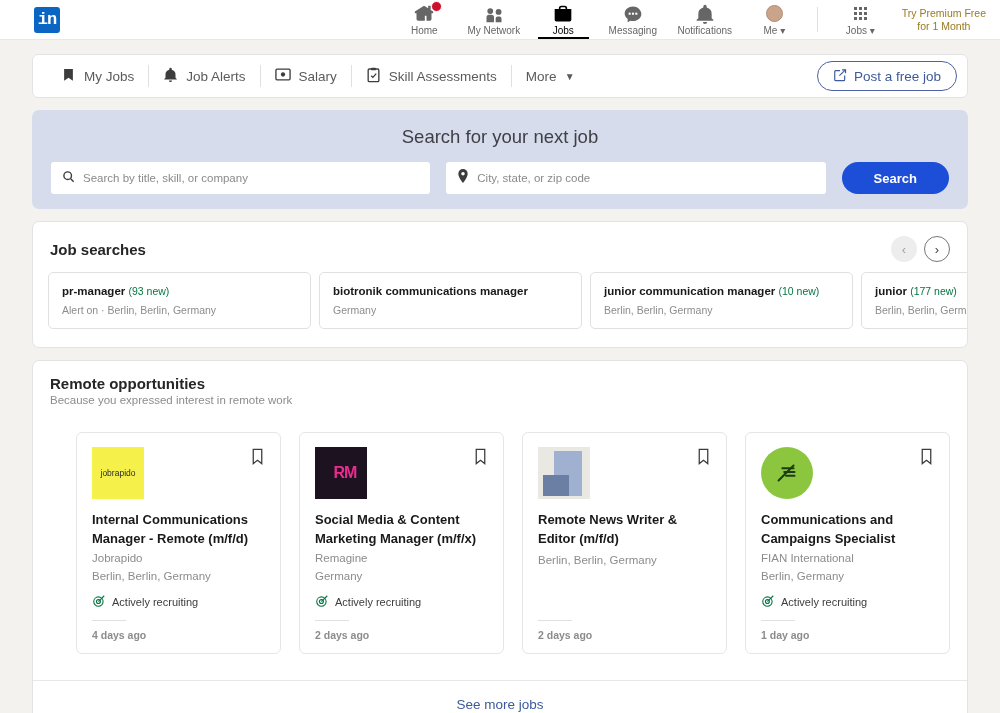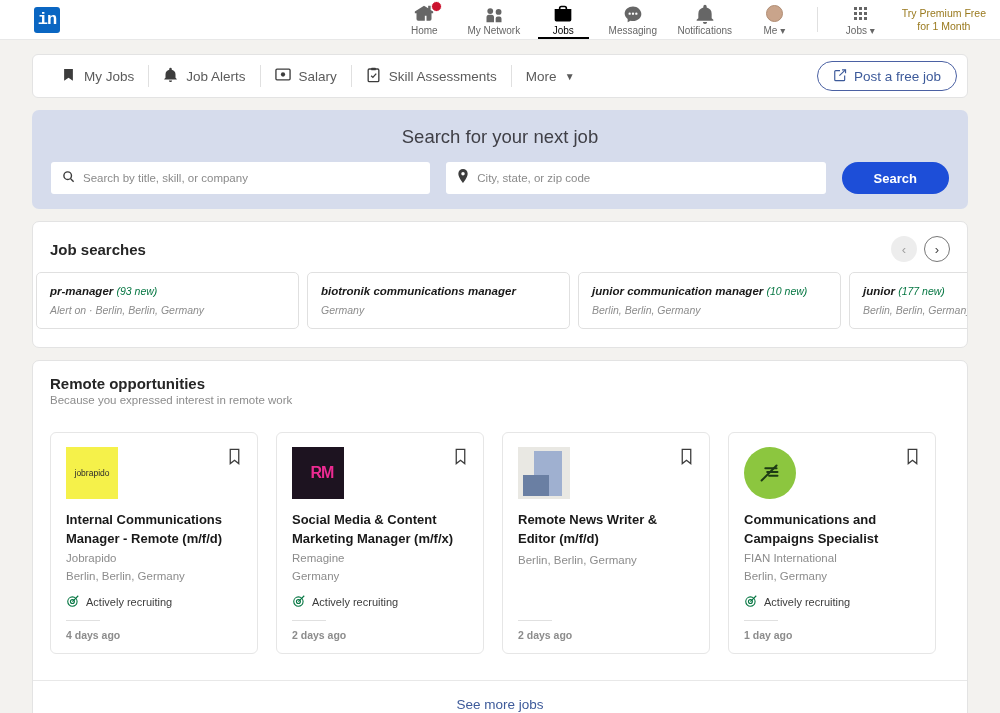--- a/index.html
+++ b/index.html
@@ -125,33 +125,33 @@
   .panel-head .grow { flex: 1; }
   .arrowbtn {
     width: 26px; height: 26px; border-radius: 50%;
     display: flex; align-items: center; justify-content: center;
     font-size: 13px; cursor: pointer; margin-left: 7px;
   }
   .arrowbtn.disabled { background: #ededed; color: #a0a0a0; border: none; }
   .arrowbtn.enabled { border: 1px solid #777; color: #444; background: #fff; }
 
   
-  .searches { display: flex; gap: 8px; padding: 0 0 18px 3px; overflow: hidden; font-style: italic; }
+  .searches { display: flex; gap: 8px; padding: 0 0 18px 15px; overflow: hidden; }
   .schip {
     border: 1px solid #e0e0e0; border-radius: 5px;
     padding: 11px 13px; width: 263px; flex: none; cursor: pointer;
     background: #fff;
   }
   .schip .t { font-size: 11.5px; color: #191919; font-weight: bold; line-height: 15px; }
   .schip .t .new { color: #057642; font-weight: normal; font-size: 10.5px; }
   .schip .s { font-size: 10.5px; color: #8c8c8c; margin-top: 4px; line-height: 14px; }
 
   
   .panel-sub { font-size: 11.5px; color: #8c8c8c; margin-top: 2px; }
-  .jobs { display: flex; gap: 18px; padding: 16px 17px 26px 17px; }
+  .jobs { display: flex; gap: 18px; padding: 16px 17px 26px 17px; margin-left: 26px; }
   .jobcard {
     width: 208px; border: 1px solid #e6e6e6; border-radius: 6px;
     padding: 14px 15px 0 15px; height: 222px; position: relative;
     display: flex; flex-direction: column; background: #fff; cursor: pointer;
   }
   .logorow { display: flex; align-items: flex-start; justify-content: space-between; }
   .logo { width: 52px; height: 52px; flex: none; }
   .logo.jobrapido {
     background: #f5f14a; display: flex; align-items: center; justify-content: center;
     font-size: 8.5px; color: #2b2b2b; font-family: "Liberation Sans", sans-serif;

